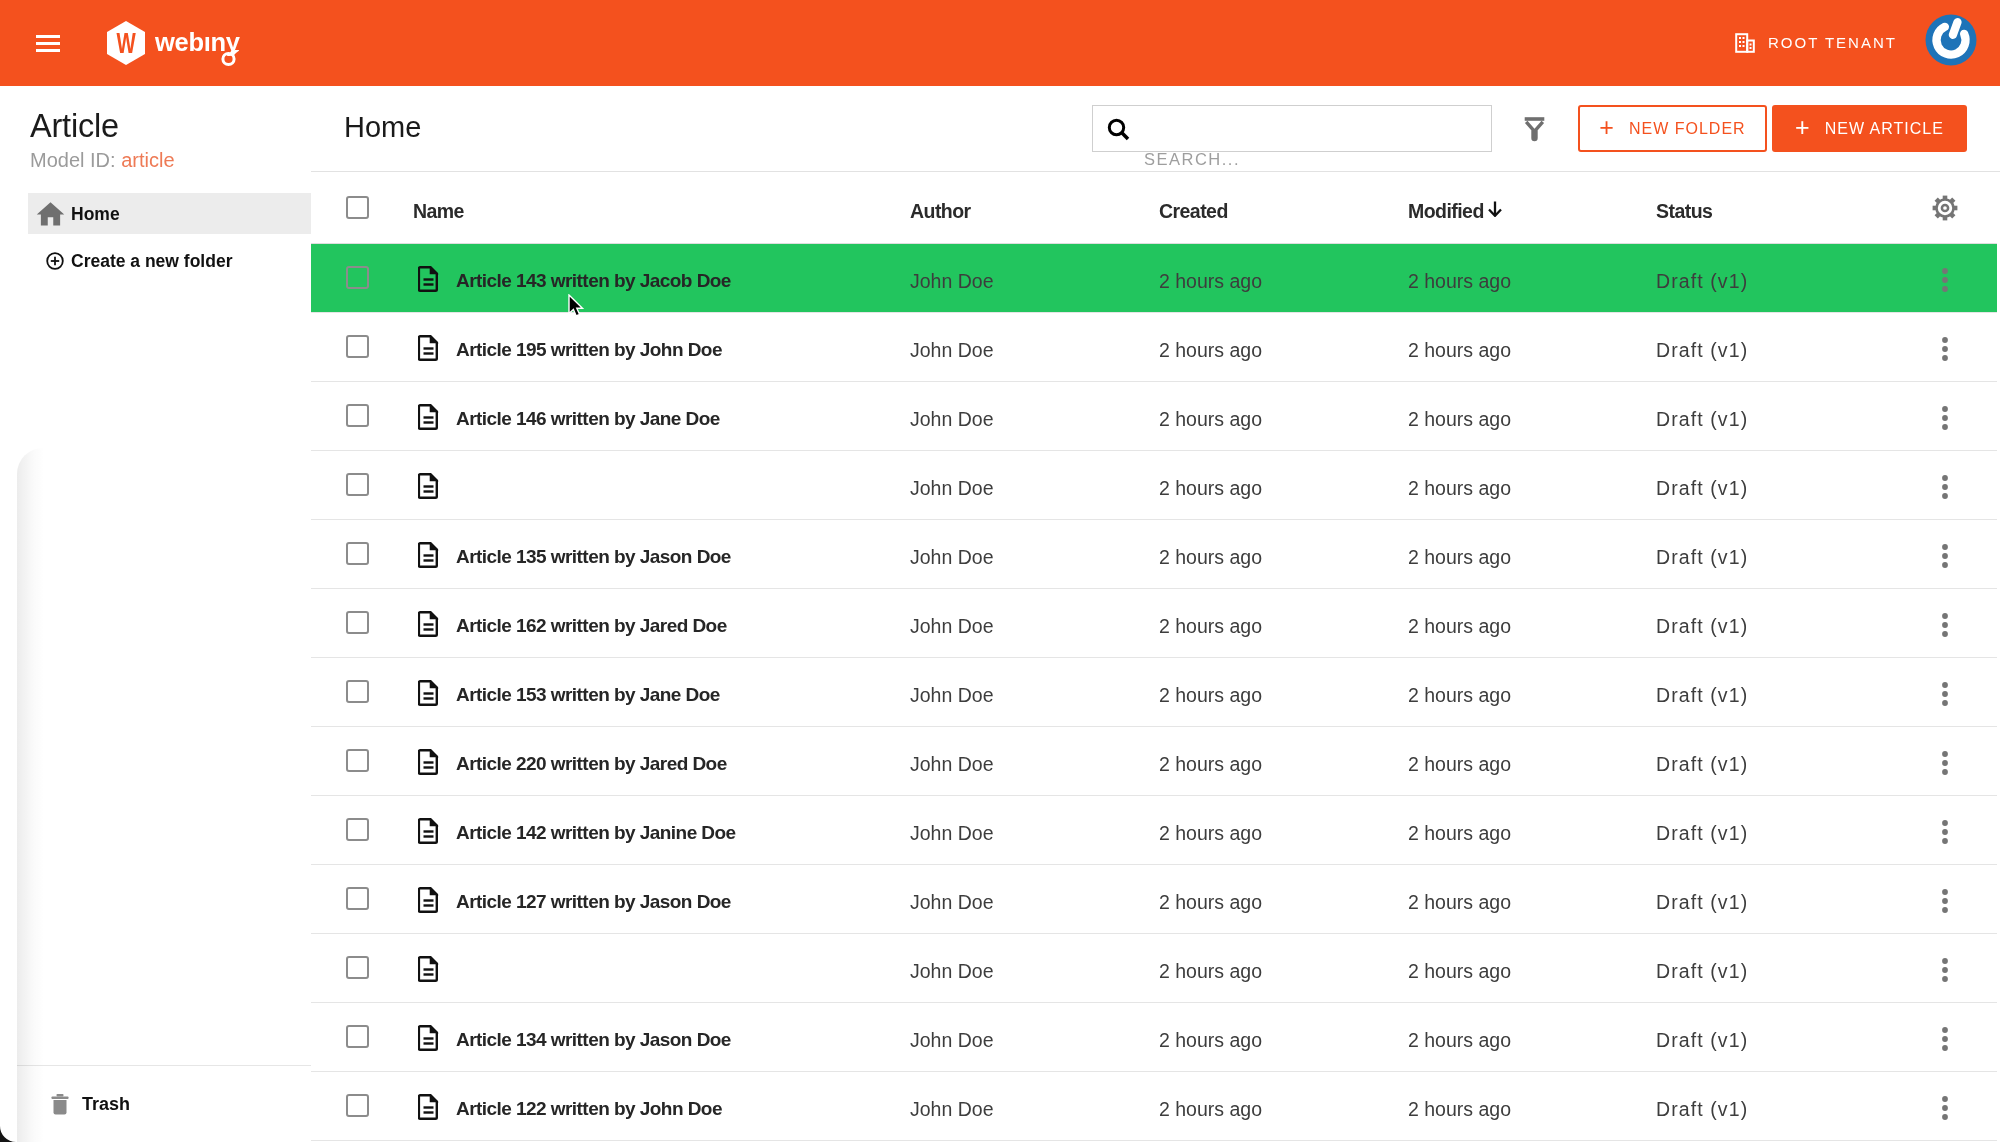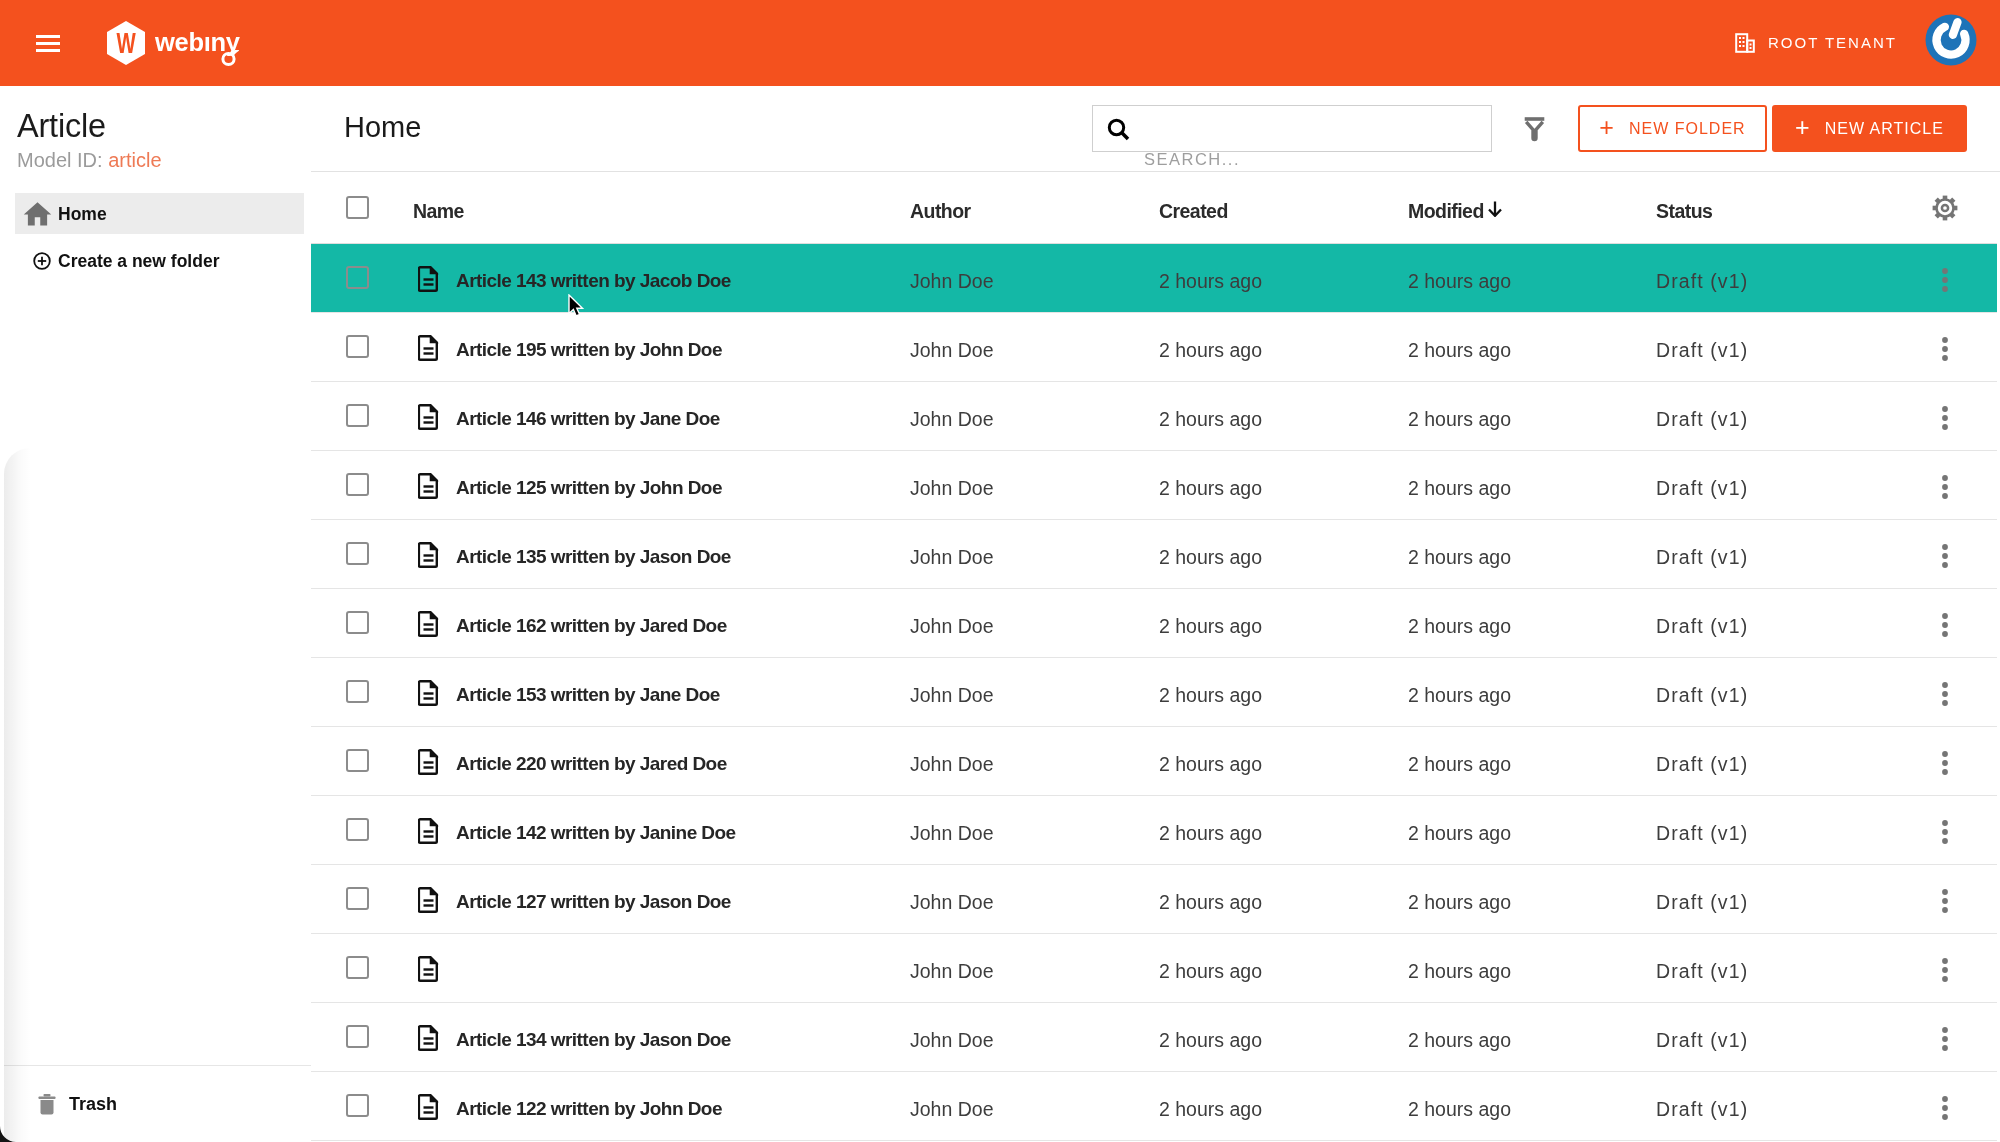--- a/index.html
+++ b/index.html
@@ -7,21 +7,21 @@
   body { font-family:"Liberation Sans", sans-serif; background:#fff; position:relative; }
   .abs { position:absolute; }
 
   
   .topbar { position:absolute; left:0; top:0; width:2000px; height:86px; background:#f4511e; }
   .burger span { position:absolute; left:36px; width:24px; height:3.4px; background:#fff; }
   .logotext { position:absolute; left:155px; top:30px; color:#fff; font-size:25.5px; font-weight:bold; letter-spacing:-0.3px; line-height:1; }
   .tenant { position:absolute; top:0; height:94px; left:1768px; color:#fff; font-size:15px; letter-spacing:2px; font-weight:500; line-height:86px; }
 
   
-  .sidebar { position:absolute; left:4px; top:86px; width:310px; height:1056px; background:#fff; border-right:1px solid #eab308; }
+  .sidebar { position:absolute; left:17px; top:86px; width:310px; height:1056px; background:#fff; border-right:1px solid #eab308; }
   .sb-title { position:absolute; left:13px; top:23.5px; font-size:32.5px; color:#1b1b1b; letter-spacing:-0.2px; line-height:1; }
   .sb-model { position:absolute; left:13px; top:64px; font-size:20px; color:#9b9b9b; line-height:1; }
   .sb-model b { color:#ee7a55; font-weight:normal; }
   .sb-home { position:absolute; left:11px; top:107px; width:289px; height:41px; background:#ececec; }
   .sb-item-txt { font-size:17.5px; font-weight:bold; color:#111; }
   .sb-divider { position:absolute; left:0; top:979px; width:309px; height:1px; background:#e6e6e6; }
 
   
   .main { position:absolute; left:311px; top:86px; width:1689px; height:1056px; background:#fff; }
   .crumb { position:absolute; left:0; top:0; width:1689px; height:86px; border-bottom:1px solid #e2e2e2; background:#fff; }
@@ -31,21 +31,21 @@
   .btn { position:absolute; top:19px; height:47px; border-radius:3px; font-size:16px; letter-spacing:1px; font-weight:500; display:flex; align-items:center; justify-content:center; }
   .btn-folder { left:1267px; width:189px; border:2px solid #f4511e; color:#f4511e; background:#fff; }
   .btn-article { left:1461px; width:195px; background:#f4511e; color:#fff; }
   .plus { font-size:25px; font-weight:400; margin-right:15px; position:relative; top:-1.5px; letter-spacing:0; }
 
   
   .thead { position:absolute; left:0; top:86px; width:1911px; height:72px; border-bottom:1px solid #dedede; background:#fff; }
   .hcell { position:absolute; top:0; height:72px; line-height:78px; font-size:19.5px; font-weight:bold; color:#2b2b2b; letter-spacing:-0.55px; }
   .rows { position:absolute; left:0; top:158px; width:1689px; }
   .row { position:relative; width:1689px; height:69px; border-bottom:1px solid #e5e5e5; background:#fff; }
-  .row.hl { background:#14b8a6; }
+  .row.hl { background:#22c55e; }
   .cb { position:absolute; left:35px; width:23px; height:23px; border:2.5px solid #8c8c8c; border-radius:3px; background:transparent; }
   .name { position:absolute; left:145px; top:0; height:69px; line-height:74px; font-size:19px; font-weight:bold; color:#262626; letter-spacing:-0.55px; }
   .cell { position:absolute; top:0; height:69px; line-height:74px; font-size:19.5px; color:#3d3d3d; }
   .rightstrip { position:absolute; right:0; top:87px; width:3px; height:969px; background:#fff; }
 </style>
 </head>
 <body>
 
 <div class="topbar">
   <div class="burger">
@@ -232,21 +232,20 @@
 </svg>
   </div>
   <div class="row">
     <div class="cb" style="top:22px;"></div>
     <svg class="abs" style="left:107px; top:22px;" width="21" height="26" viewBox="0 0 21 26">
   <path d="M2.2 1.2 h10.3 l6.3 6.3 v16 a1.3 1.3 0 0 1 -1.3 1.3 h-15.3 a1.3 1.3 0 0 1 -1.3 -1.3 v-21 a1.3 1.3 0 0 1 1.3 -1.3 z" fill="none" stroke="#111" stroke-width="2.4"></path>
   <path d="M12.5 1.2 l6.3 6.3 h-6.3 z" fill="#111" stroke="#111" stroke-width="1.6"></path>
   <line x1="5.5" y1="13.5" x2="15.5" y2="13.5" stroke="#111" stroke-width="2.4"></line>
   <line x1="5.5" y1="18.5" x2="15.5" y2="18.5" stroke="#111" stroke-width="2.4"></line>
 </svg>
-    <div class="name">Article 125 written by John Doe</div>
     <div class="cell" style="left:599px;">John Doe</div>
     <div class="cell" style="left:848px;">2 hours ago</div>
     <div class="cell" style="left:1097px;">2 hours ago</div>
     <div class="cell" style="left:1345px; letter-spacing:1.1px;">Draft (v1)</div>
     <svg class="abs" style="left:1630px; top:22px;" width="8" height="28" viewBox="0 0 8 28">
   <circle cx="4" cy="5" r="2.9" fill="#757575"></circle>
   <circle cx="4" cy="14" r="2.9" fill="#757575"></circle>
   <circle cx="4" cy="23" r="2.9" fill="#757575"></circle>
 </svg>
   </div>

